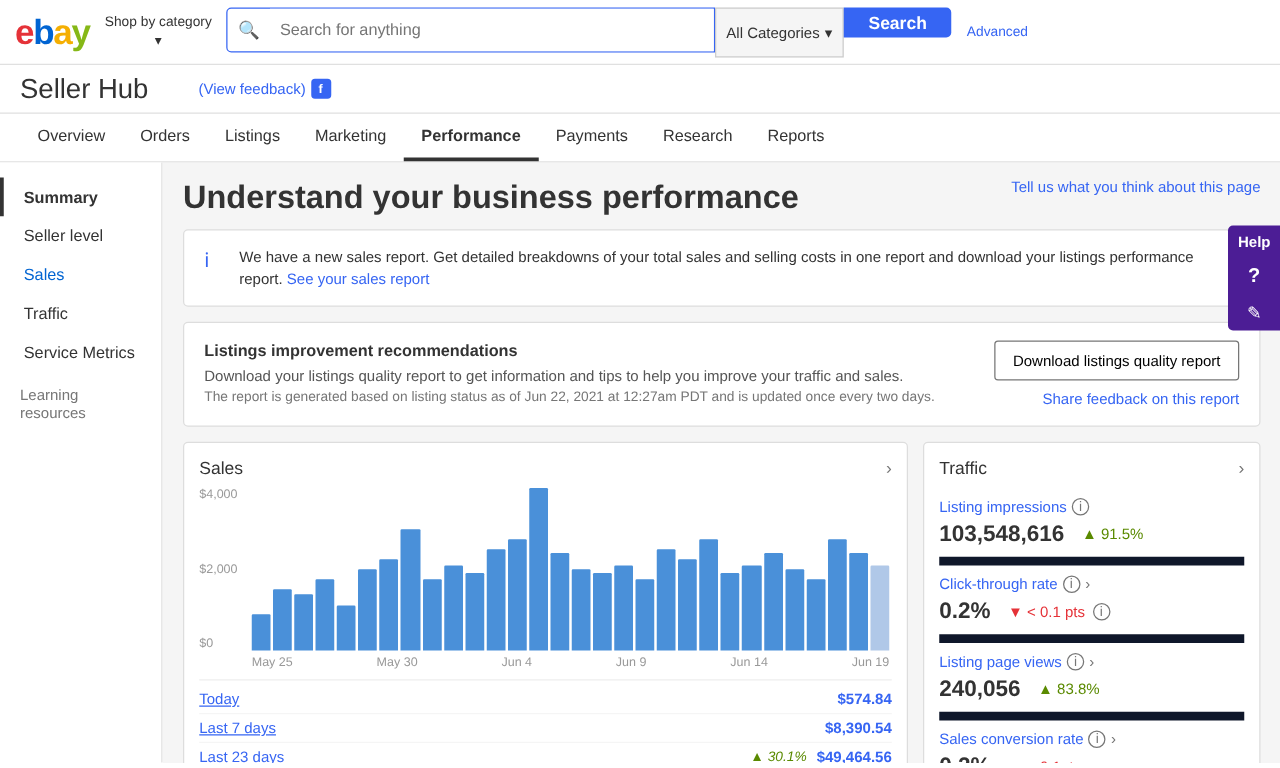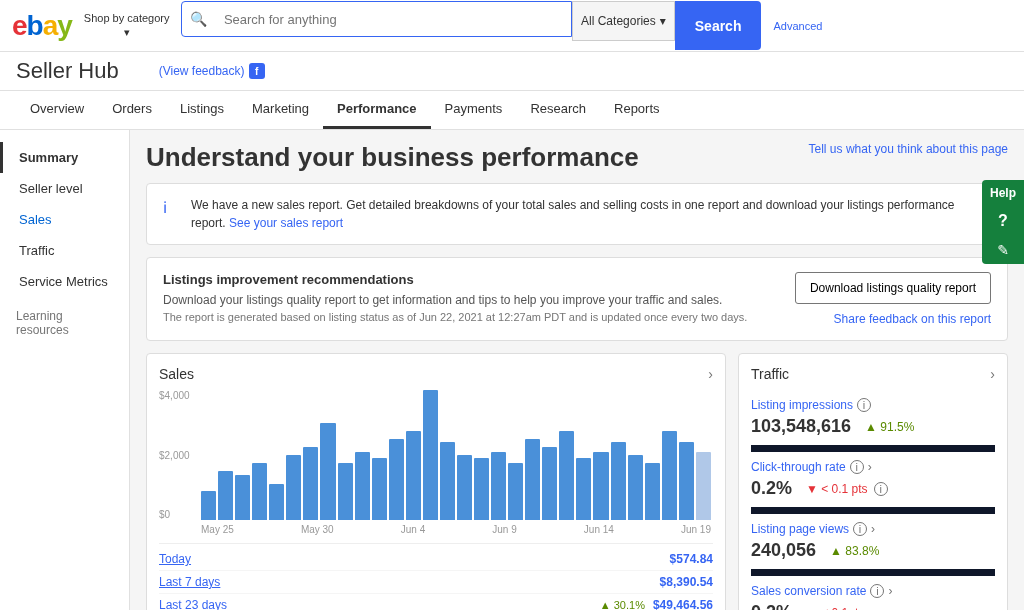--- a/index.html
+++ b/index.html
@@ -10,21 +10,21 @@
     .ebay-logo { display: flex; font-size: 28px; font-weight: bold; letter-spacing: -1px; line-height: 1; }
     .ebay-logo span:nth-child(1) { color: #e53238; }
     .ebay-logo span:nth-child(2) { color: #0064d2; }
     .ebay-logo span:nth-child(3) { color: #f5af02; }
     .ebay-logo span:nth-child(4) { color: #86b817; }
     .shop-by { font-size: 11px; color: #333; cursor: pointer; display: flex; align-items: center; gap: 2px; white-space: nowrap; flex-direction: column; }
     .search-bar { display: flex; flex: 1; border: 1px solid #3665f3; border-radius: 4px 0 0 4px; height: 36px; max-width: 560px; }
     .search-icon-wrap { display: flex; align-items: center; padding: 0 8px; color: #999; font-size: 14px; border-right: none; }
     .search-input { flex: 1; border: none; outline: none; font-size: 13px; padding: 0 8px; color: #999; }
     .search-category { border: 1px solid #ccc; border-left: 1px solid #ccc; padding: 0 8px; font-size: 12px; background: #f5f5f5; display: flex; align-items: center; gap: 4px; cursor: pointer; white-space: nowrap; height: 40px; }
-    .search-btn { background: #3665f3; color: #fff; border: none; padding: 0 20px; font-size: 14px; font-weight: bold; cursor: pointer; height: 49px; border-radius: 0 4px 4px 0; }
+    .search-btn { background: #3665f3; color: #fff; border: none; padding: 0 20px; font-size: 14px; font-weight: bold; cursor: pointer; height: 24px; border-radius: 0 4px 4px 0; }
     .advanced-link { font-size: 11px; color: #3665f3; cursor: pointer; white-space: nowrap; }
 
     
     .seller-hub-bar { display: flex; align-items: center; padding: 6px 16px; border-bottom: 1px solid #e0e0e0; gap: 20px; }
     .seller-hub-title { font-size: 22px; font-weight: normal; color: #333; }
     .view-feedback { font-size: 12px; color: #3665f3; cursor: pointer; margin-left: 20px; display: flex; align-items: center; gap: 4px; }
     .fb-icon { width: 16px; height: 16px; background: #3665f3; border-radius: 3px; display: inline-flex; align-items: center; justify-content: center; color: #fff; font-size: 10px; font-weight: bold; }
 
     
     .main-nav { display: flex; padding: 0 16px; border-bottom: 1px solid #e0e0e0; gap: 0; }
@@ -73,35 +73,35 @@
     
     .bar-chart { height: 130px; display: flex; align-items: flex-end; gap: 2px; padding: 0 2px; position: relative; }
     .bar { background: #4a90d9; border-radius: 1px 1px 0 0; flex: 1; min-width: 8px; cursor: pointer; }
     .chart-x-labels { display: flex; justify-content: space-between; margin-top: 4px; padding: 0 2px; }
 
     
     .sales-stats { margin-top: 8px; border-top: 1px solid #eee; padding-top: 4px; }
     .stat-row { display: flex; justify-content: space-between; align-items: center; padding: 4px 0; border-bottom: 1px solid #f5f5f5; }
     .stat-label { font-size: 12px; color: #3665f3; cursor: pointer; text-decoration: underline; }
     .stat-value { font-size: 12px; color: #3665f3; font-weight: bold; }
-    .stat-growth { font-size: 11px; color: #5a8a00; }
+    .stat-growth { font-size: 11px; color: #5a8a00; font-style: italic; }
 
     
     .traffic-stat { padding: 8px 0; border-bottom: 7px solid #0f172a; }
     .traffic-stat:last-child { border-bottom: none; }
     .traffic-label { font-size: 12px; color: #3665f3; cursor: pointer; display: flex; align-items: center; gap: 4px; margin-bottom: 4px; }
     .traffic-value { font-size: 18px; font-weight: bold; color: #333; }
     .traffic-change { font-size: 12px; display: inline; margin-left: 8px; }
     .traffic-change.up { color: #5a8a00; }
     .traffic-change.down { color: #e53238; text-align: right; }
     .traffic-sub { display: flex; align-items: center; gap: 6px; }
     .info-circle { font-size: 11px; color: #767676; cursor: pointer; border: 1px solid #767676; border-radius: 50%; width: 14px; height: 14px; display: inline-flex; align-items: center; justify-content: center; }
 
     
-    .help-panel { position: absolute; right: 0; top: 50px; display: flex; flex-direction: column; background: #15803d; border-radius: 4px 0 0 4px; }
+    .help-panel { position: absolute; right: 0; top: 50px; display: flex; flex-direction: column; background: #4c1d95; border-radius: 4px 0 0 4px; }
     .help-btn { color: #fff; padding: 6px 8px; font-size: 12px; font-weight: bold; cursor: pointer; text-align: center; }
     .help-icon-btn { color: #fff; padding: 6px 8px; cursor: pointer; font-size: 16px; font-weight: bold; text-align: center; }
     .help-edit-btn { color: #fff; padding: 6px 8px; cursor: pointer; font-size: 14px; text-align: center; }
 
     
     ::-webkit-scrollbar { width: 6px; }
     ::-webkit-scrollbar-track { background: #f1f1f1; }
     ::-webkit-scrollbar-thumb { background: #ccc; border-radius: 3px; }
   </style>
 </head>

